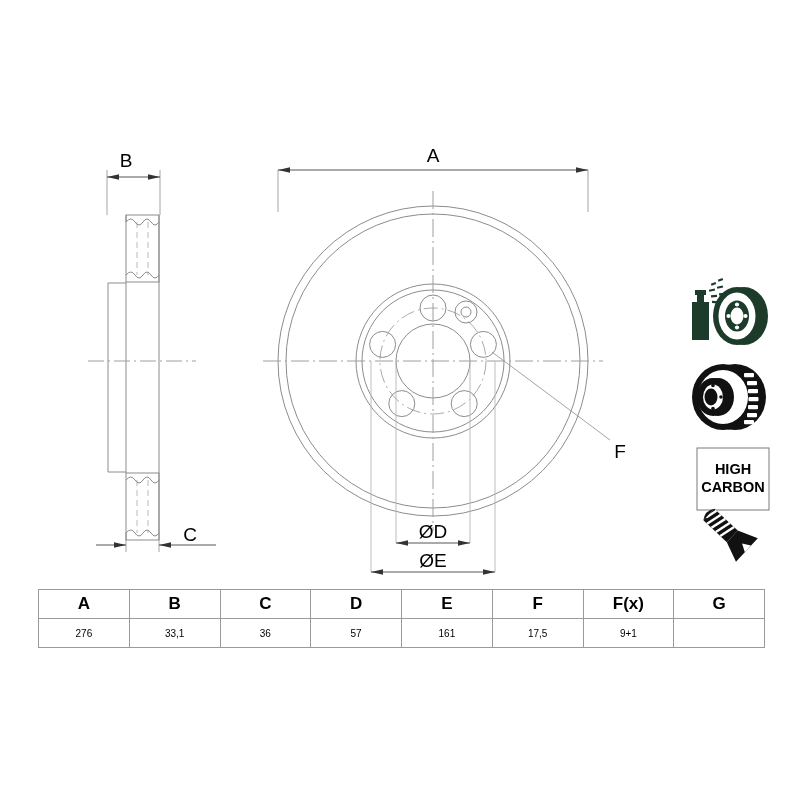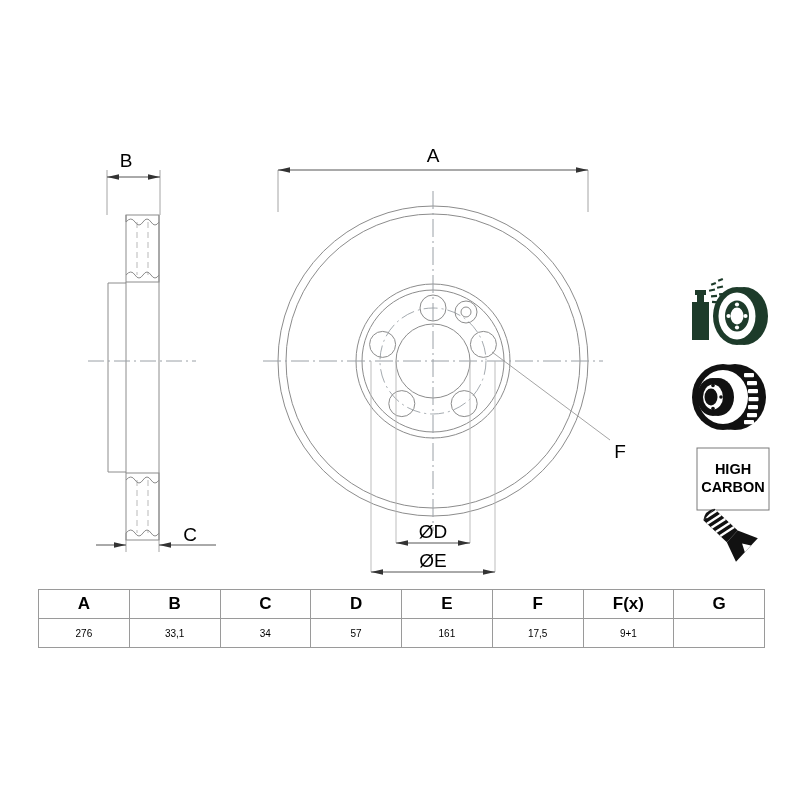--- a/index.html
+++ b/index.html
@@ -287,21 +287,21 @@
         <td>C</td>
         <td>D</td>
         <td>E</td>
         <td>F</td>
         <td>F(x)</td>
         <td>G</td>
       </tr>
       <tr class="val">
         <td>276</td>
         <td>33,1</td>
-        <td>34</td>
+        <td>36</td>
         <td>57</td>
         <td>161</td>
         <td>17,5</td>
         <td>9+1</td>
         <td></td>
       </tr>
     </tbody>
   </table>
 
 </div>

